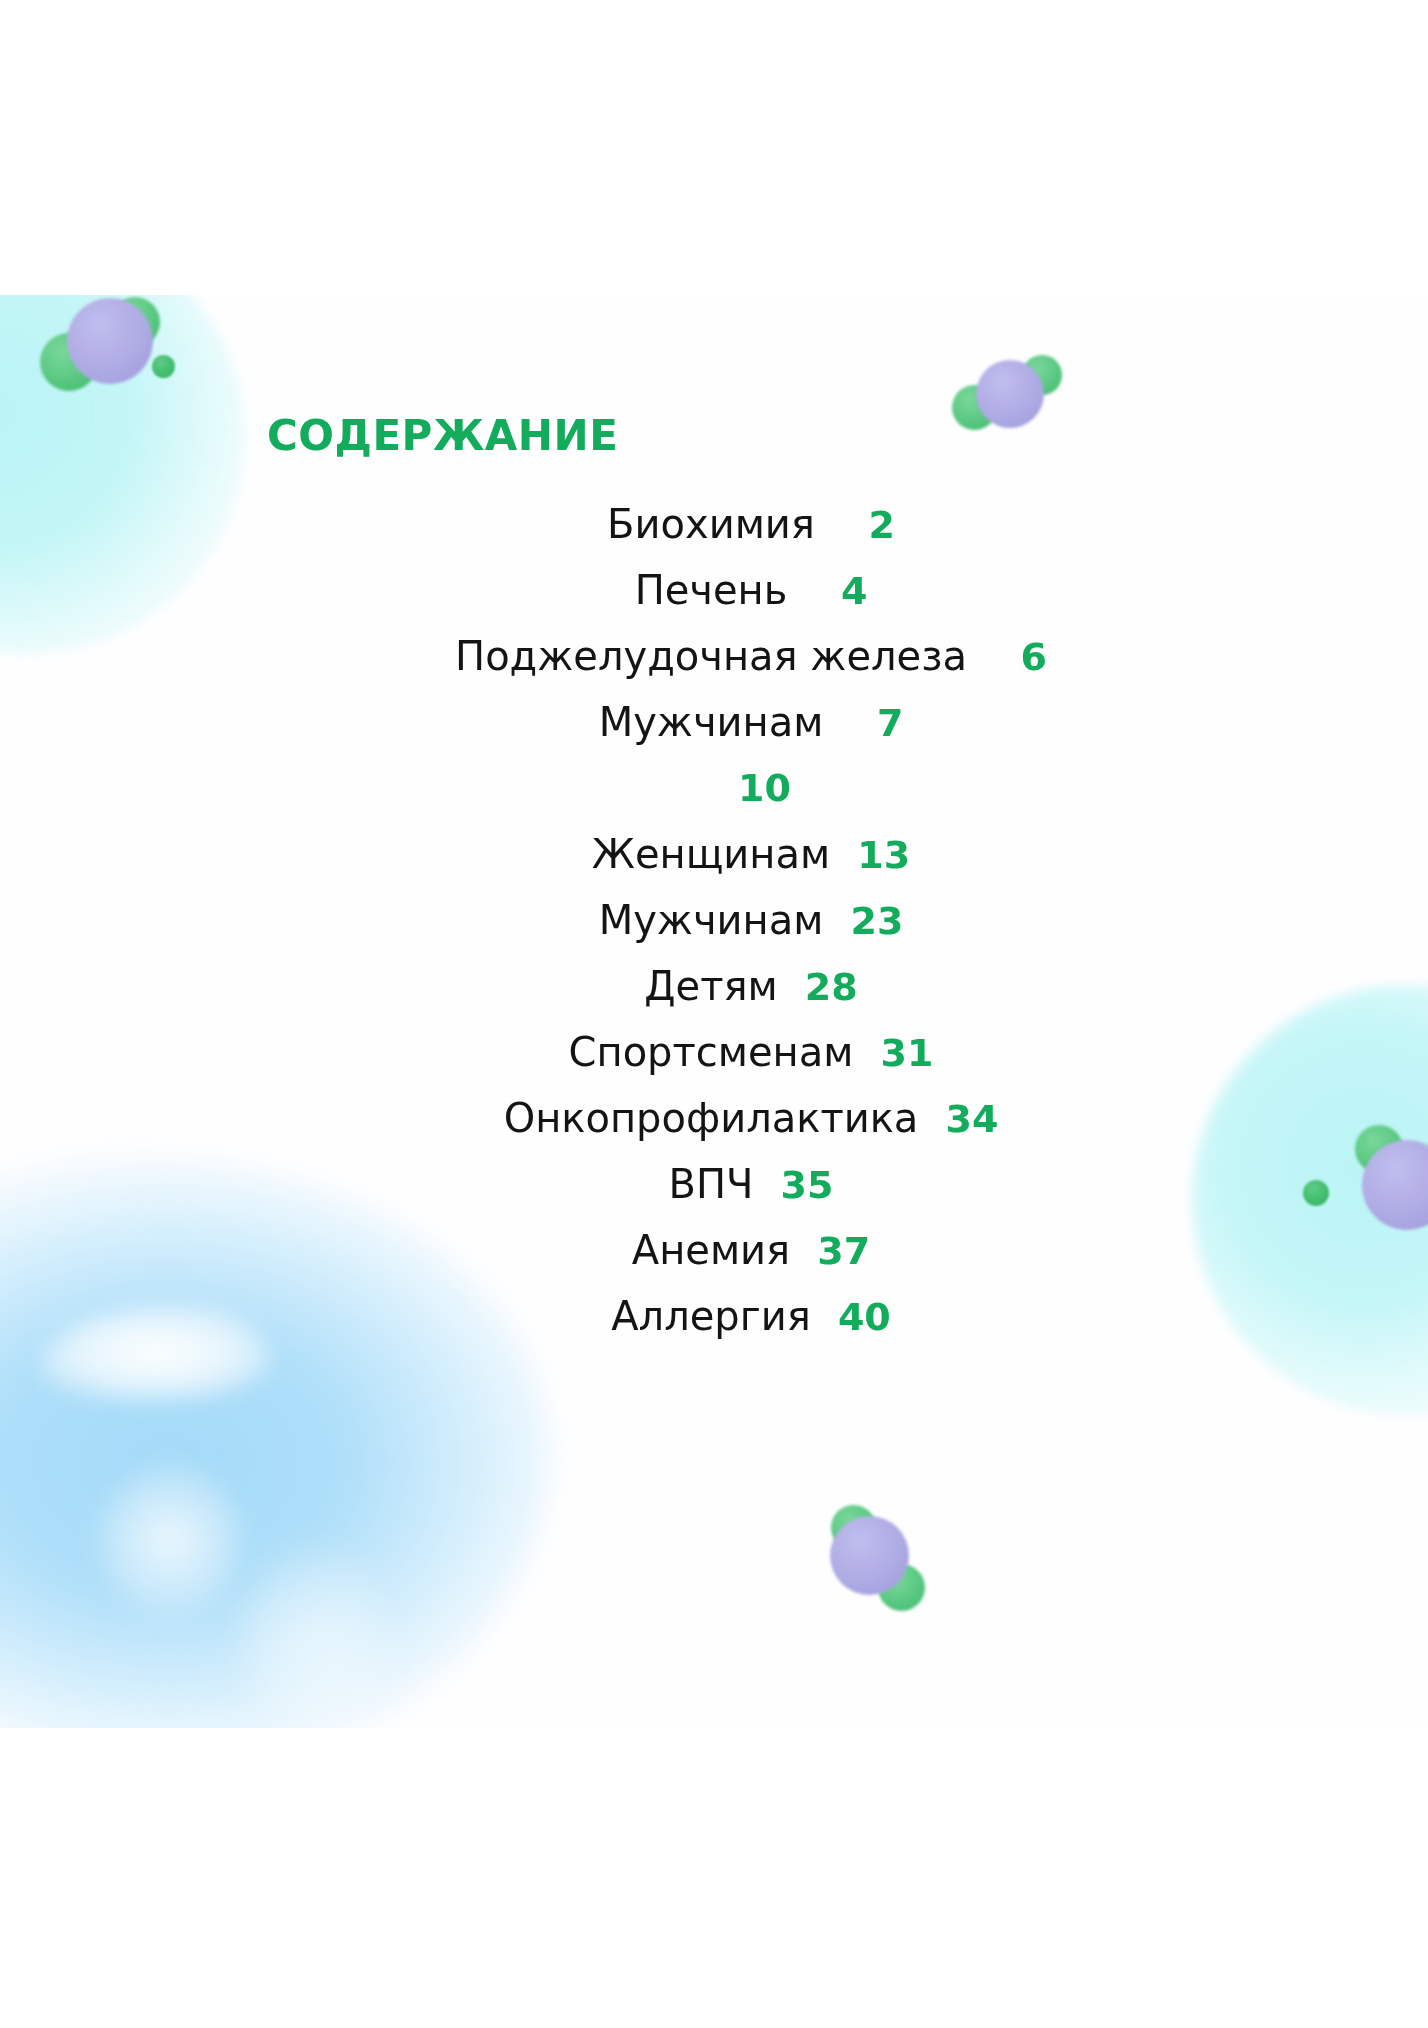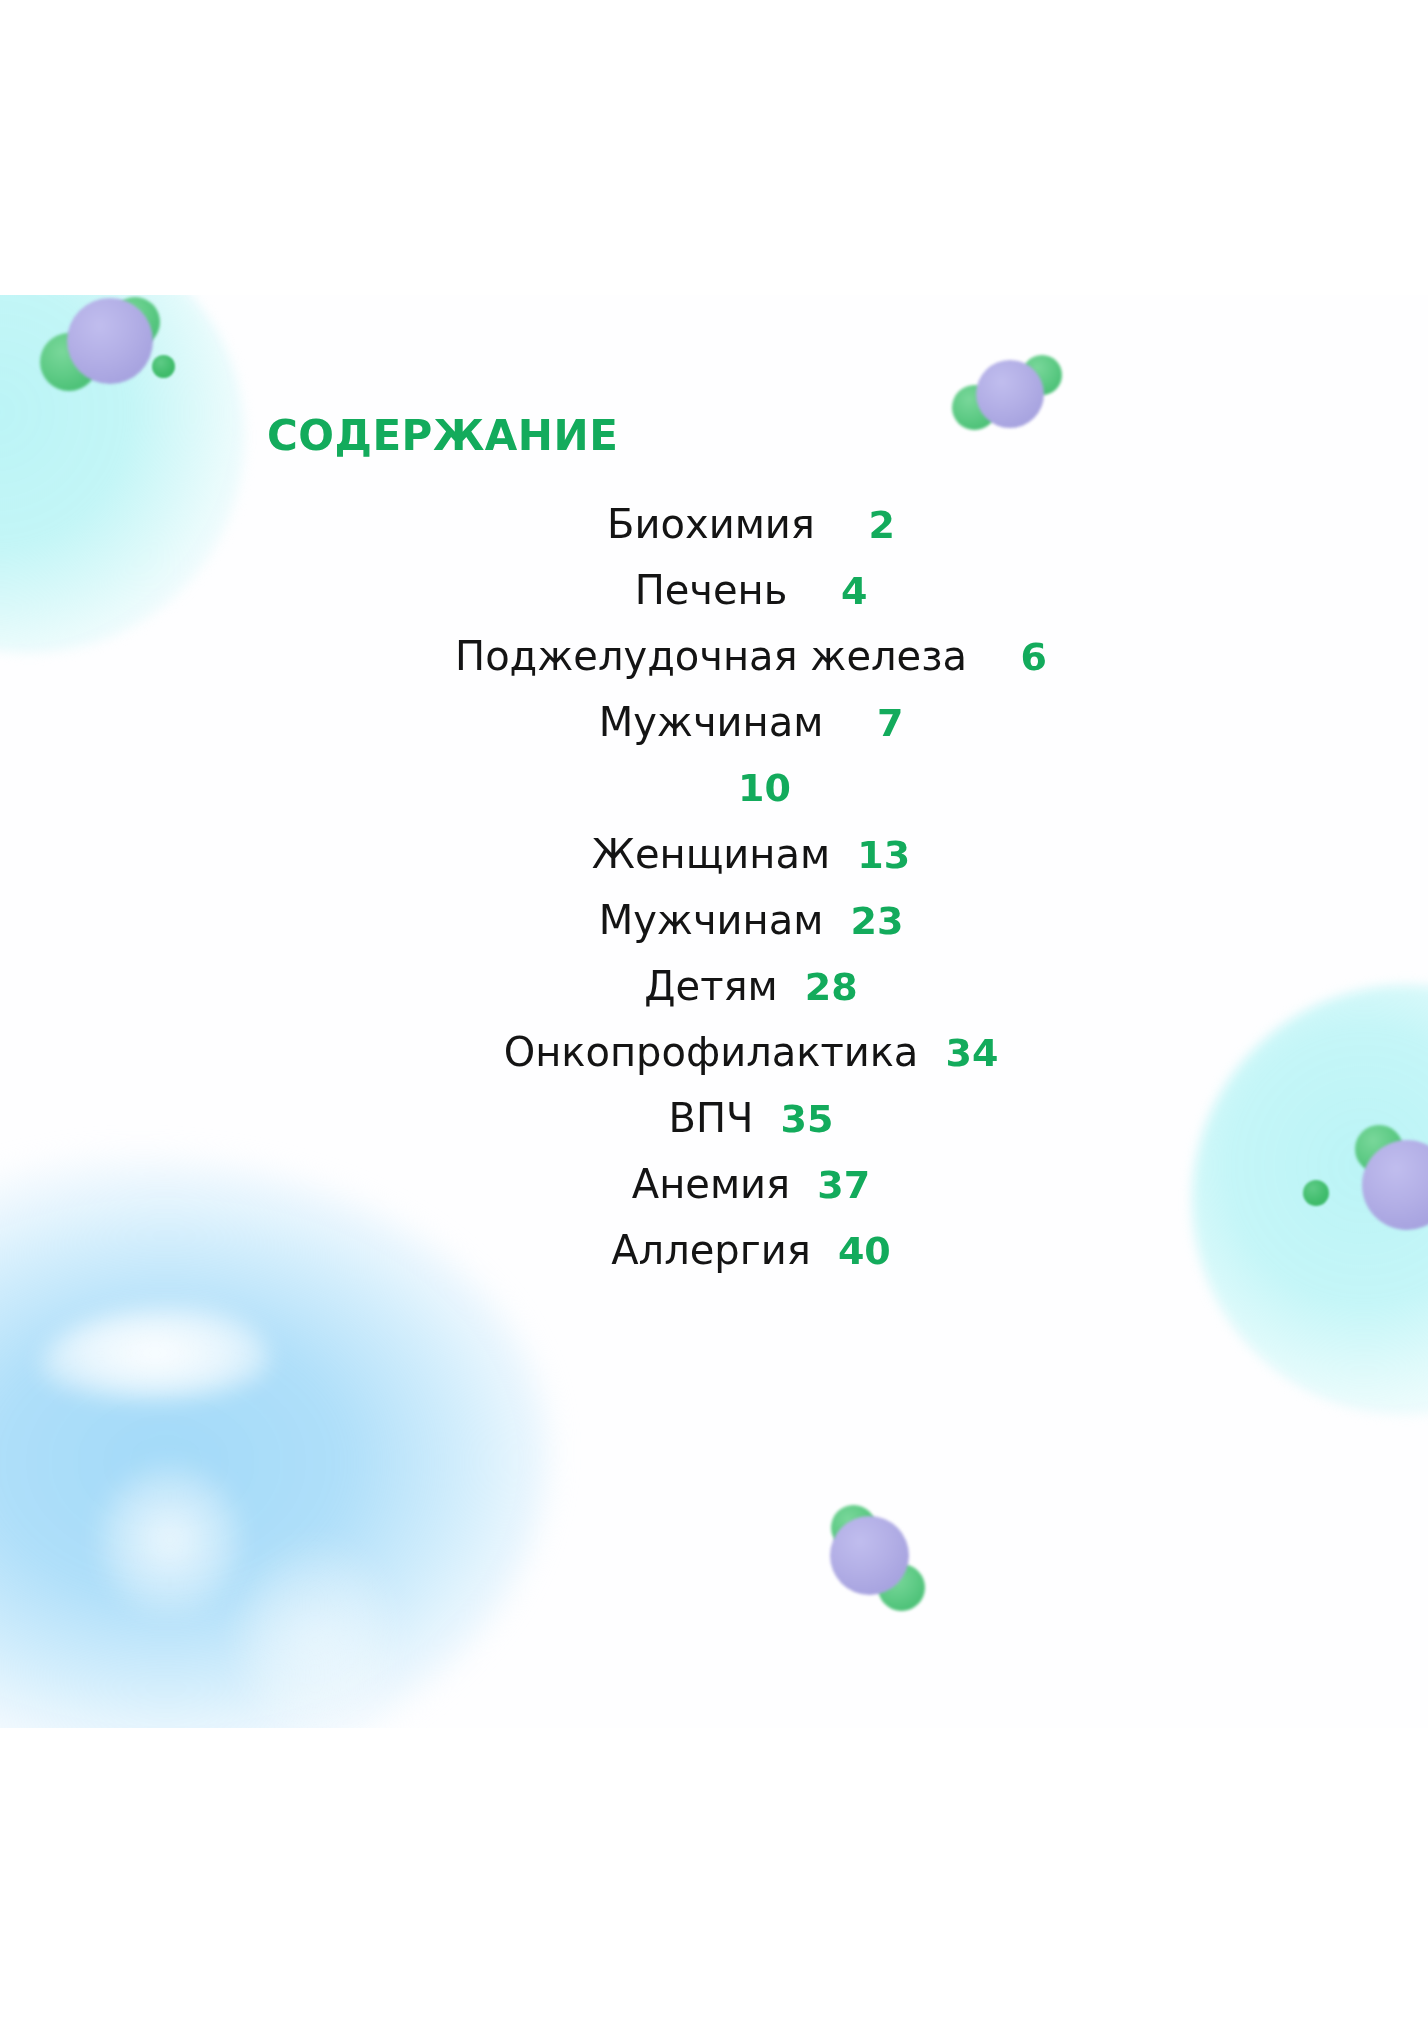--- a/index.html
+++ b/index.html
@@ -250,20 +250,24 @@
         </div>
         <div class="toc-row">
           <span class="toc-label">Мужчинам</span>
           <span class="toc-page">23</span>
         </div>
         <div class="toc-row">
           <span class="toc-label">Детям</span>
           <span class="toc-page">28</span>
         </div>
         <div class="toc-row">
+          <span class="toc-label">Спортсменам</span>
+          <span class="toc-page">31</span>
+        </div>
+        <div class="toc-row">
           <span class="toc-label">Онкопрофилактика</span>
           <span class="toc-page">34</span>
         </div>
         <div class="toc-row">
           <span class="toc-label">ВПЧ</span>
           <span class="toc-page">35</span>
         </div>
         <div class="toc-row">
           <span class="toc-label">Анемия</span>
           <span class="toc-page">37</span>

